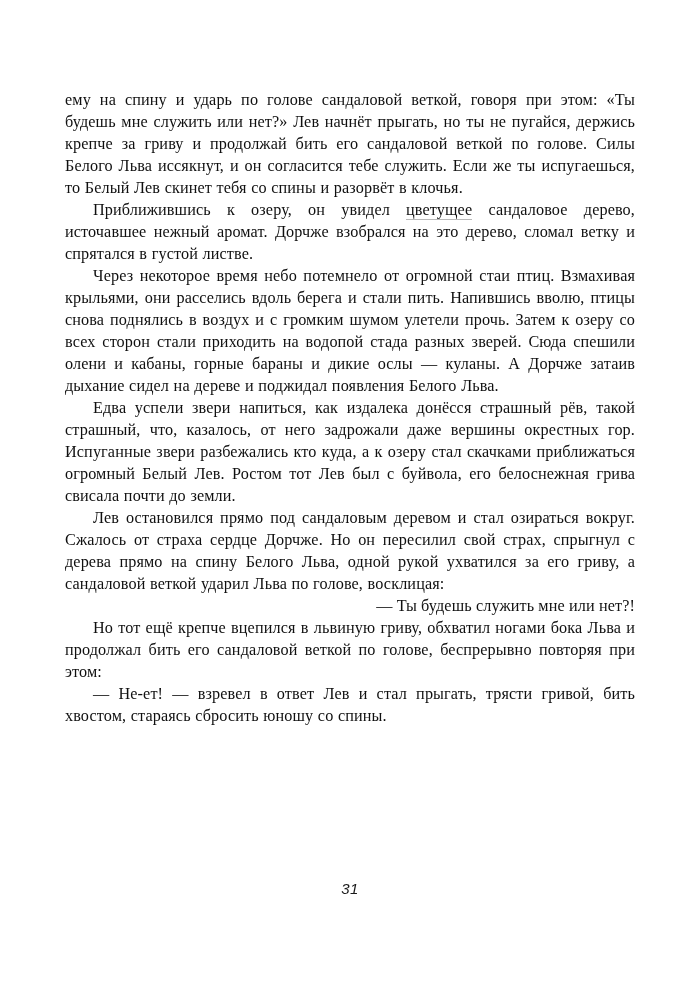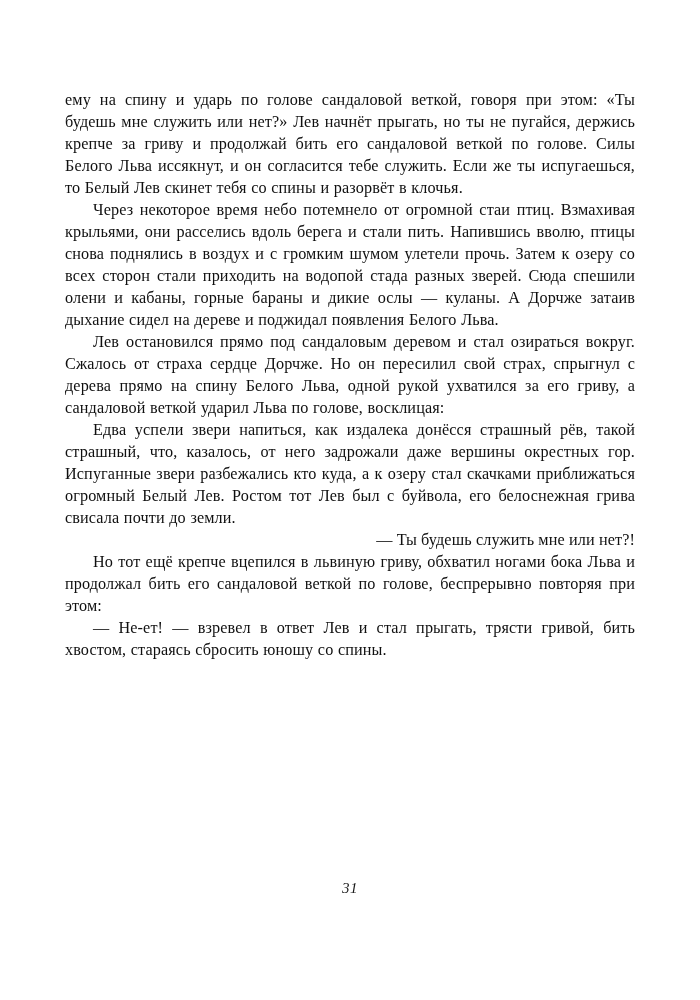--- a/index.html
+++ b/index.html
@@ -76,41 +76,42 @@
   }
 
   #folio {
     position: absolute;
     left: 0;
     top: 880px;
     width: 700px;
     text-align: center;
     font-size: 15px;
     font-style: italic;
-    font-family: Liberation Serif, serif;
+    font-family: Liberation Sans, sans-serif;
     color: #1a1a1a;
     letter-spacing: 0.5px;
   }
 </style>
 </head>
 <body>
 
 <div id="page">
 
   <div id="textblock">
 
     <p class="para cont">ему на спину и ударь по голове сандаловой веткой, говоря при этом: «Ты будешь мне служить или нет?» Лев начнёт прыгать, но ты не пугайся, держись крепче за гриву и продолжай бить его сандаловой веткой по голове. Силы Белого Льва иссякнут, и он согласится тебе служить. Если же ты испугаешься, то Белый Лев скинет тебя со спины и разорвёт в клочья.</p>
 
 
+    <p class="para"><span>Приближившись к озеру, он увидел </span><span class="pencil-underline">цветущее</span><span> сандаловое дерево, источавшее нежный аромат. Дорчже взобрался на это дерево, сломал ветку и спрятался в густой листве.</span></p>
 
     <p class="para">Через некоторое время небо потемнело от огромной стаи птиц. Взмахивая крыльями, они расселись вдоль берега и стали пить. Напившись вволю, птицы снова поднялись в воздух и с громким шумом улетели прочь. Затем к озеру со всех сторон стали приходить на водопой стада разных зверей. Сюда спешили олени и кабаны, горные бараны и дикие ослы — куланы. А Дорчже затаив дыхание сидел на дереве и поджидал появления Белого Льва.</p>
 
+    <p class="para">Едва успели звери напиться, как издалека донёсся страшный рёв, такой страшный, что, казалось, от него задрожали даже вершины окрестных гор. Испуганные звери разбежались кто куда, а к озеру стал скачками приближаться огромный Белый Лев. Ростом тот Лев был с буйвола, его белоснежная грива свисала почти до земли.</p>
+
     <p class="para">Лев остановился прямо под сандаловым деревом и стал озираться вокруг. Сжалось от страха сердце Дорчже. Но он пересилил свой страх, спрыгнул с дерева прямо на спину Белого Льва, одной рукой ухватился за его гриву, а сандаловой веткой ударил Льва по голове, восклицая:</p>
-
-    <p class="para">Едва успели звери напиться, как издалека донёсся страшный рёв, такой страшный, что, казалось, от него задрожали даже вершины окрестных гор. Испуганные звери разбежались кто куда, а к озеру стал скачками приближаться огромный Белый Лев. Ростом тот Лев был с буйвола, его белоснежная грива свисала почти до земли.</p>
 
     <p class="dialogue">— Ты будешь служить мне или нет?!</p>
 
     <p class="para">Но тот ещё крепче вцепился в львиную гриву, обхватил ногами бока Льва и продолжал бить его сандаловой веткой по голове, беспрерывно повторяя при этом:</p>
 
     <p class="para">— Не-ет! — взревел в ответ Лев и стал прыгать, трясти гривой, бить хвостом, стараясь сбросить юношу со спины.</p>
 
   </div>
 
   <div id="folio">31</div>

